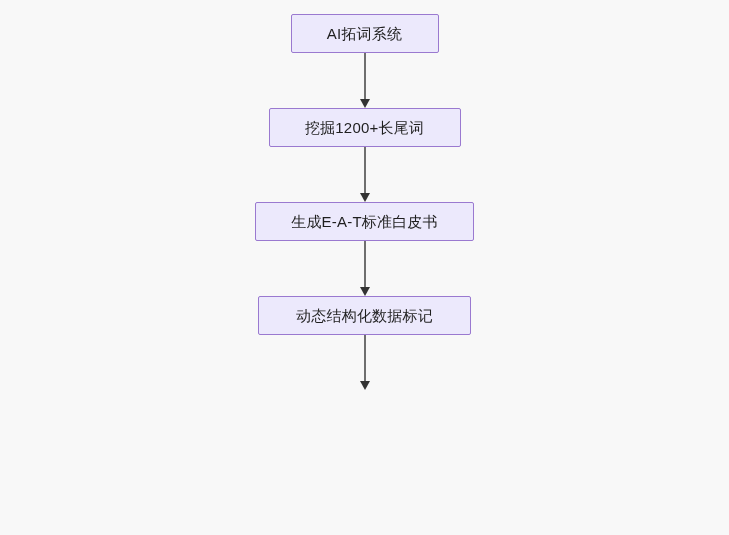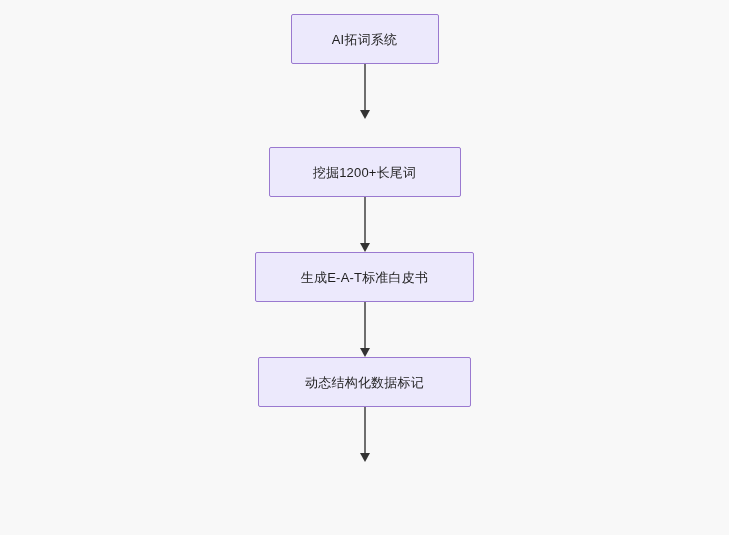--- a/index.html
+++ b/index.html
@@ -32,36 +32,36 @@
     flex-direction: column;
     align-items: center;
   }
 
   .node {
     box-sizing: border-box;
     background: #ece9fc;
     border: 1.4px solid #9a79d0;
     border-radius: 2px;
     color: #1f1f1f;
-    font-size: 13px;
+    font-size: 15px;
     line-height: 1;
     letter-spacing: 0.2px;
     display: flex;
     align-items: center;
     justify-content: center;
     text-align: center;
-    height: 50px;
+    height: 39px;
     white-space: nowrap;
     user-select: none;
   }
 
   .node-0 { width: 148px; }
-  .node-1 { width: 192px; margin-top: 28px; }
+  .node-1 { width: 192px; }
   .node-2 { width: 219px; text-align: right; }
-  .node-3 { width: 213px; font-family: Liberation Serif, serif; }
+  .node-3 { width: 213px; }
   .node-4 { width: 233px; }
 
   .connector {
     width: 12px;
     height: 55px;
     position: relative;
     flex: 0 0 auto;
   }
   .connector .shaft {
     position: absolute;

